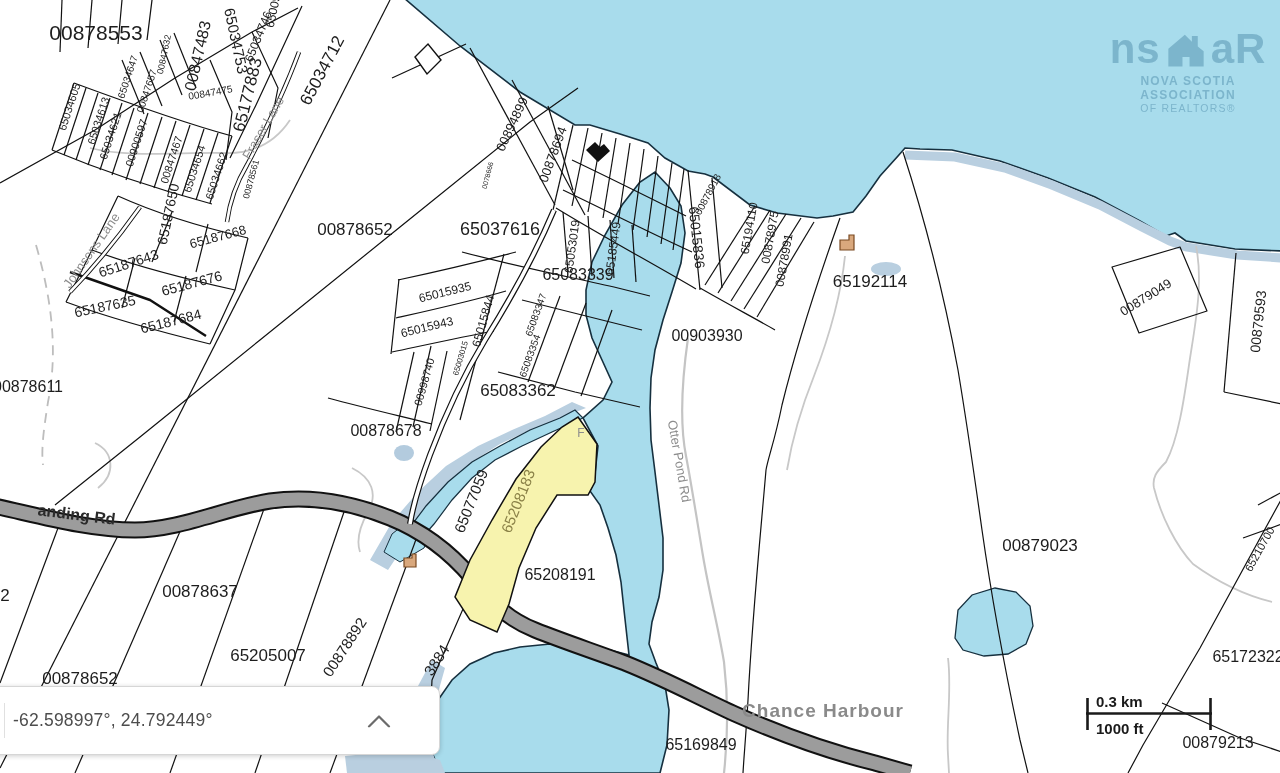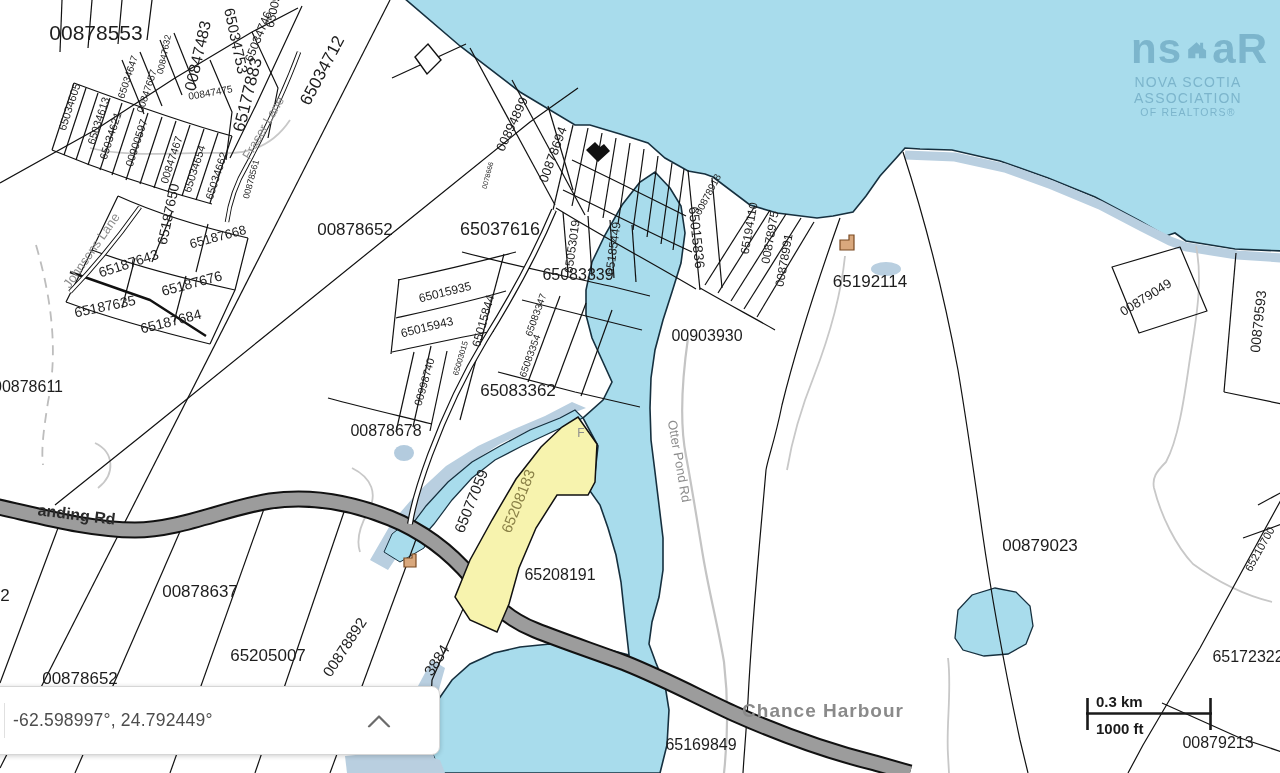--- a/index.html
+++ b/index.html
@@ -16,23 +16,23 @@
   
   .coord-panel{position:absolute;left:-12px;top:686px;width:450px;height:67px;background:#fff;
     border:1px solid #d6d6d6;border-radius:8px;box-shadow:0 1px 5px rgba(0,0,0,.2);
     display:flex;align-items:center;}
   .coord-panel::before{content:"";position:absolute;left:15px;top:16px;width:1px;height:35px;background:#e0e0e0;}
   .coord-text{margin-left:24px;font-size:17.5px;color:#4d4d4d;letter-spacing:.2px;}
   .collapse-btn{position:absolute;right:42px;top:50%;transform:translateY(-50%);
     background:transparent;border:none;padding:6px;cursor:pointer;line-height:0;}
   
   .nsar-logo{position:absolute;left:1108px;top:30px;width:160px;text-align:center;color:#7cb5cc;}
-  .logo-word{display:flex;align-items:flex-end;justify-content:flex-start;gap:5px;
-    font-size:42px;font-weight:700;letter-spacing:1px;line-height:0.9;margin-left:23px;}
-  .logo-sub1{margin-top:6px;font-size:14px;font-weight:400;letter-spacing:1.2px;}
+  .logo-word{display:flex;align-items:flex-end;justify-content:center;gap:5px;
+    font-size:42px;font-weight:700;letter-spacing:1px;line-height:0.9;}
+  .logo-sub1{margin-top:6px;font-size:12px;font-weight:700;letter-spacing:1.2px;}
   .logo-sub2{font-size:10.5px;font-weight:400;letter-spacing:1.2px;}
 </style>
 </head>
 <body>
 
 <div id="viewport">
   <div style="position:absolute;inset:0;">
   <svg id="map-svg" width="1280" height="773" viewBox="0 0 1280 773" xmlns="http://www.w3.org/2000/svg">
 
     <g>

